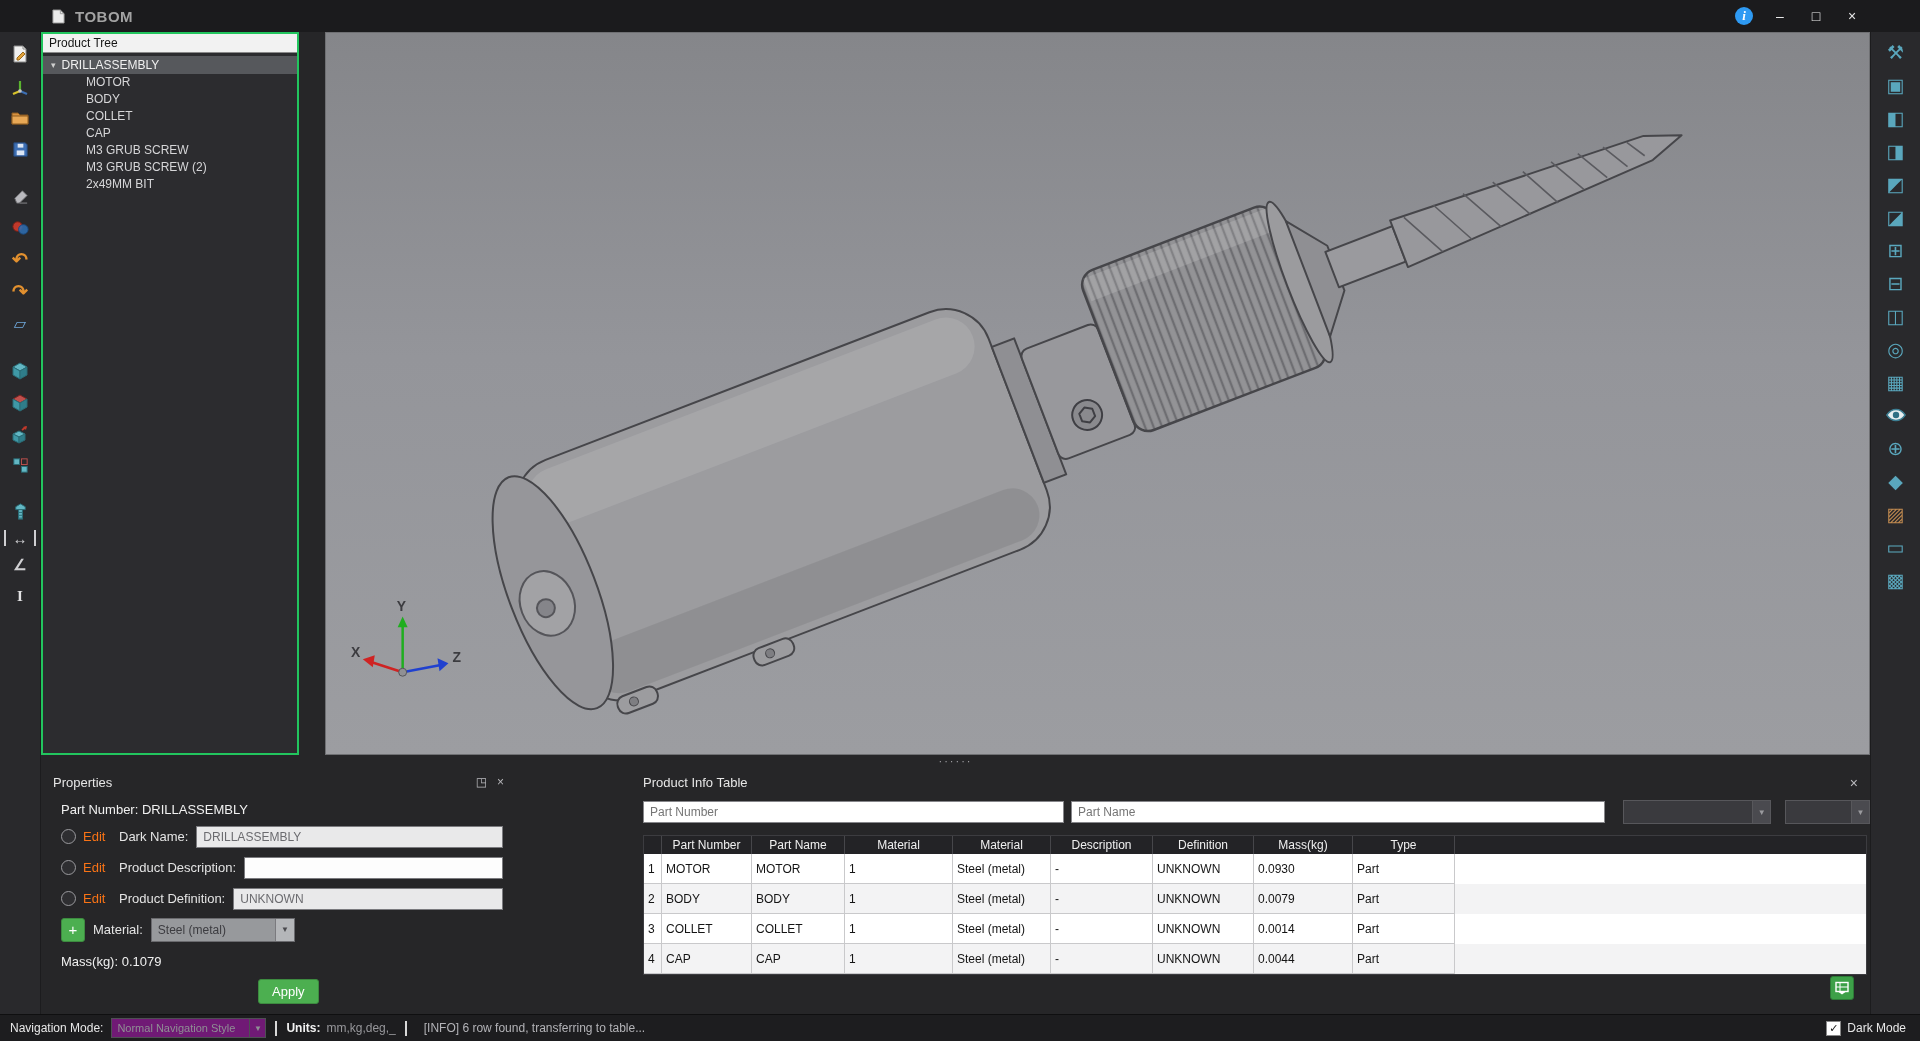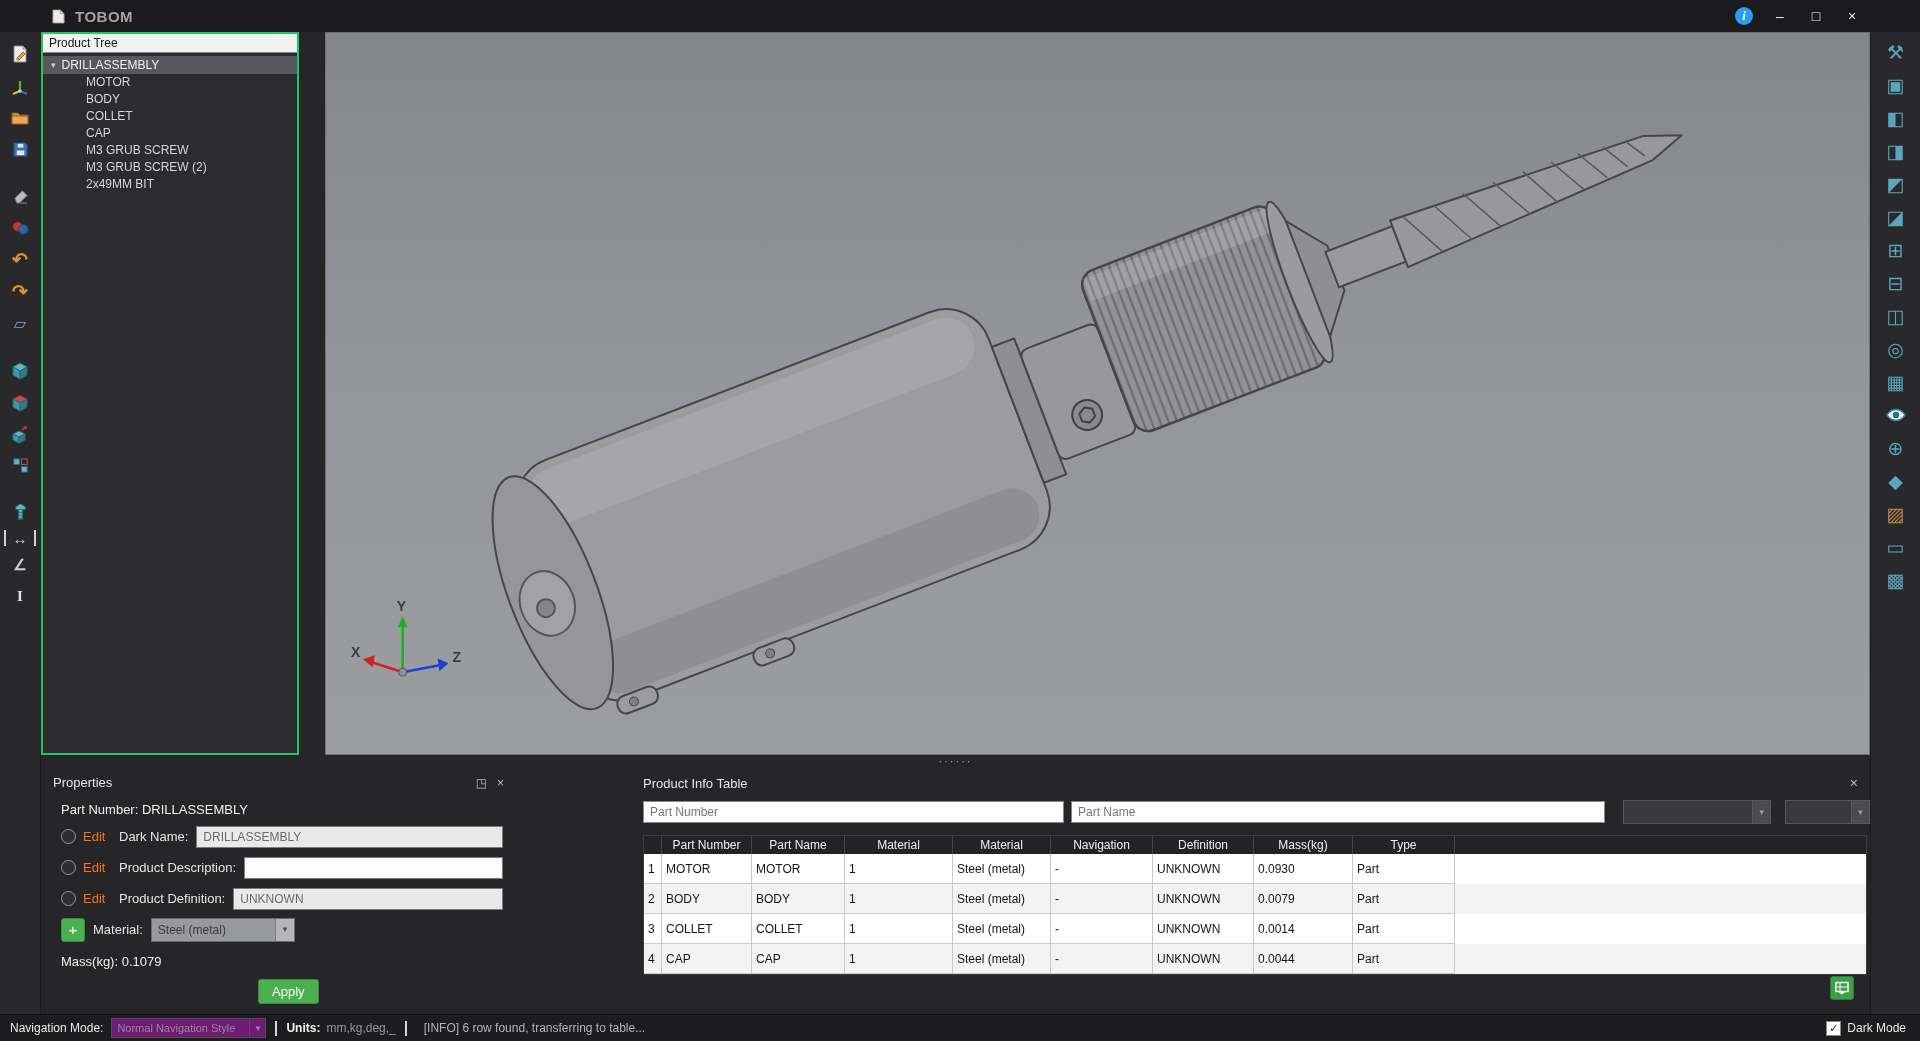--- a/index.html
+++ b/index.html
@@ -39,21 +39,21 @@
   .vpgap{width:26px;}
   .viewport{flex:1;position:relative;border:1px solid #6f7073;
             background:linear-gradient(180deg,#85868a 0%,#94959a 45%,#9c9da1 100%);}
   .scene{position:absolute;left:0;top:0;width:100%;height:100%;}
 
   .splitter{height:12px;display:flex;align-items:center;justify-content:center;color:#a2a2a6;font-size:11px;letter-spacing:2px;}
 
   
   .lower{flex:1;display:flex;min-height:0;}
   .props{width:465px;flex:0 0 auto;padding:8px 0 0 12px;position:relative;}
-  .panel-head{display:flex;align-items:flex-end;color:#e6e6e6;font-size:13px;}
+  .panel-head{display:flex;align-items:flex-start;color:#e6e6e6;font-size:13px;}
   .mini-ic{color:#b8b8bc;font-size:12px;margin-left:10px;}
   .props .panel-head{padding-right:14px;}
   .props-spacer{flex:1;}
   .pn-line{margin:12px 0 0 8px;color:#f0f0f0;font-size:13px;}
   .prow{display:flex;align-items:center;margin:8px 0 0 8px;height:23px;}
   .radio{width:13px;height:13px;border-radius:50%;border:1px solid #9a9a9e;background:#2e2e31;margin-right:7px;flex:0 0 auto;}
   .edit-lbl{width:36px;color:#f97316;font-size:13px;}
   .f-lbl{color:#e4e4e4;font-size:13px;margin-right:8px;white-space:nowrap;}
   .tinput{flex:1;margin-right:15px;height:20px;background:#e9e9ea;border:1px solid #7a7a7e;color:#6b6b6f;
           font-size:12px;padding:0 6px;font-family:"Liberation Sans",sans-serif;}
@@ -361,21 +361,21 @@
               </div>
           </div>
 
           <div class="grid">
             <div class="ghead">
               <div class="gh c0"></div>
               <div class="gh c1">Part Number</div>
               <div class="gh c2">Part Name</div>
               <div class="gh c3">Material</div>
               <div class="gh c4">Material</div>
-              <div class="gh c5">Navigation</div>
+              <div class="gh c5">Description</div>
               <div class="gh c6">Definition</div>
               <div class="gh c7">Mass(kg)</div>
               <div class="gh c8">Type</div>
               <div class="gh fill"></div>
             </div>
 
             <div class="tr">
               <div class="td c0">1</div>
               <div class="td c1">MOTOR</div>
               <div class="td c2">MOTOR</div>

